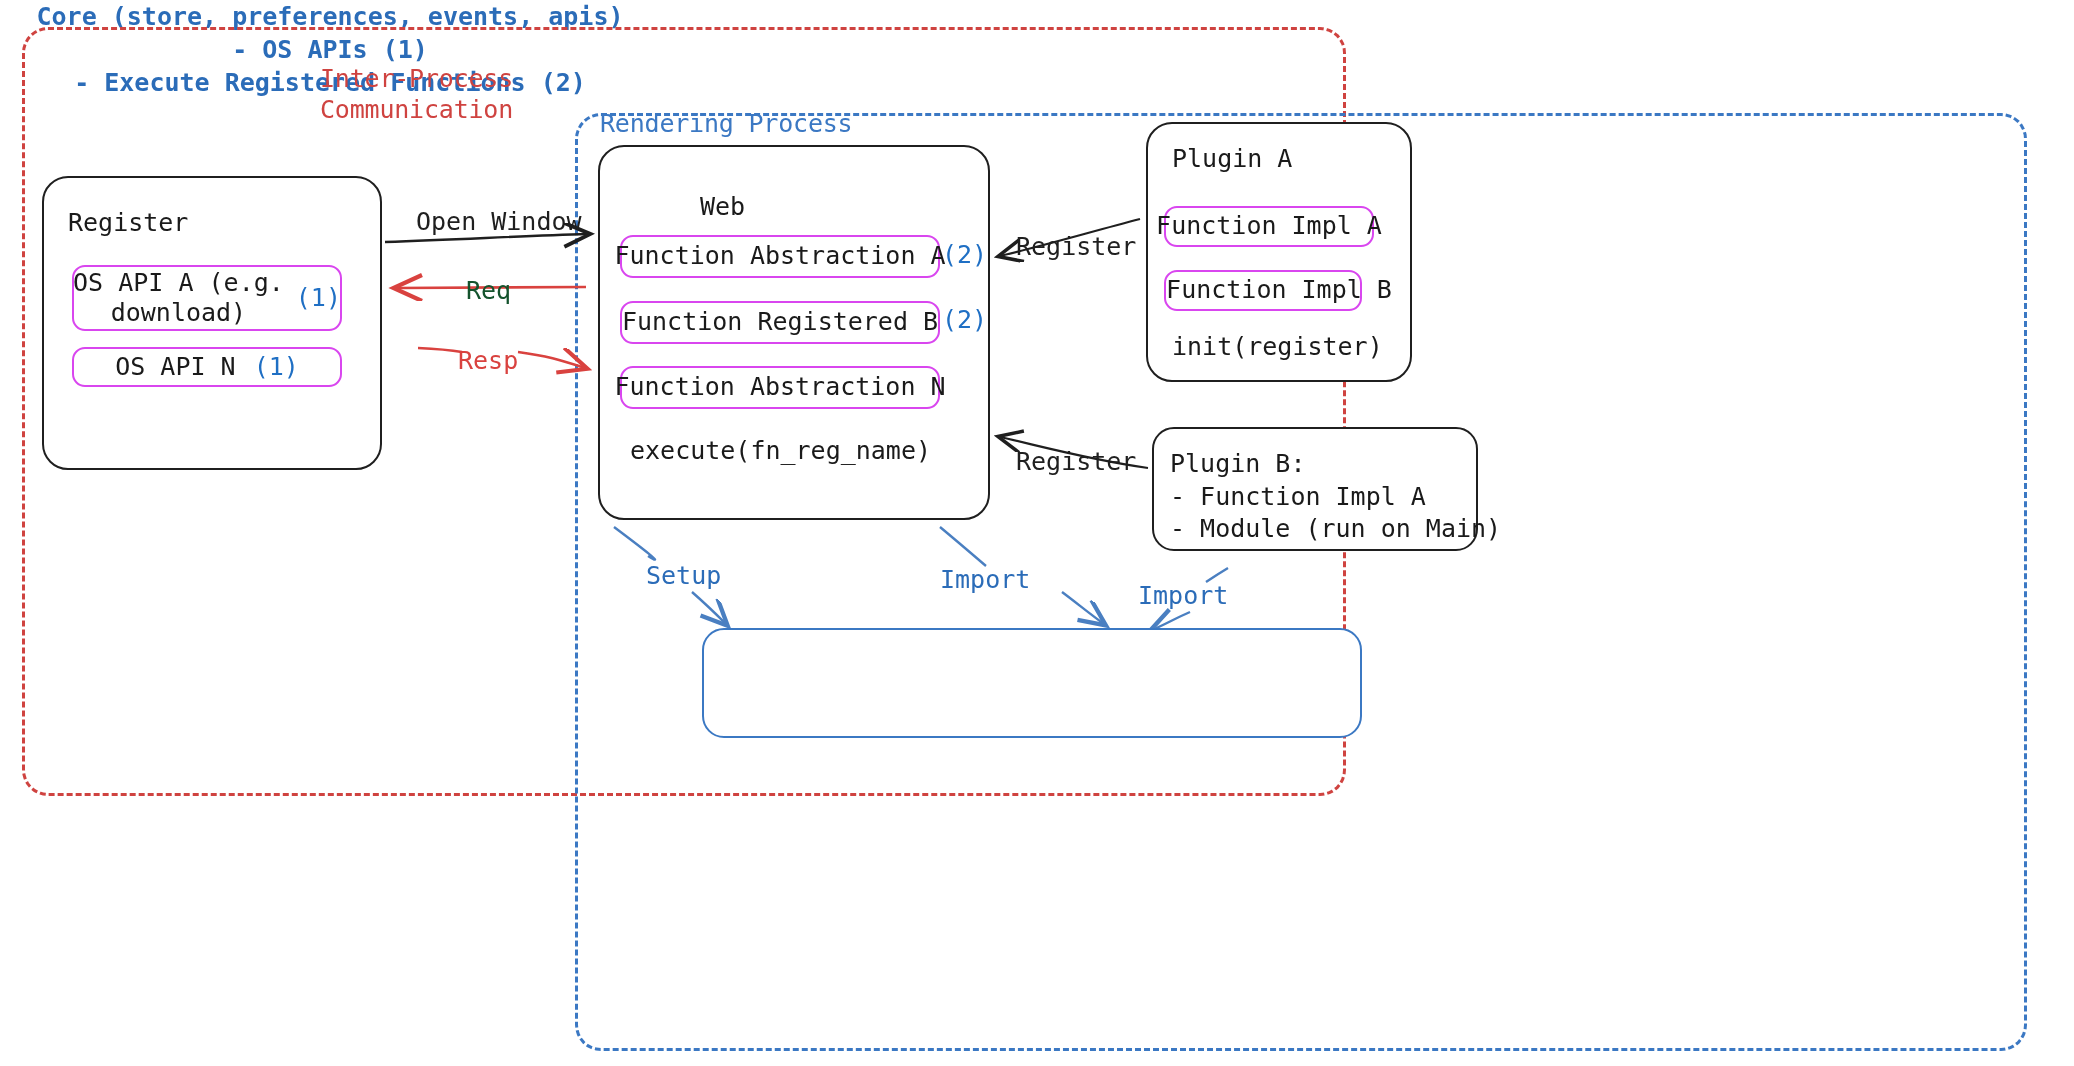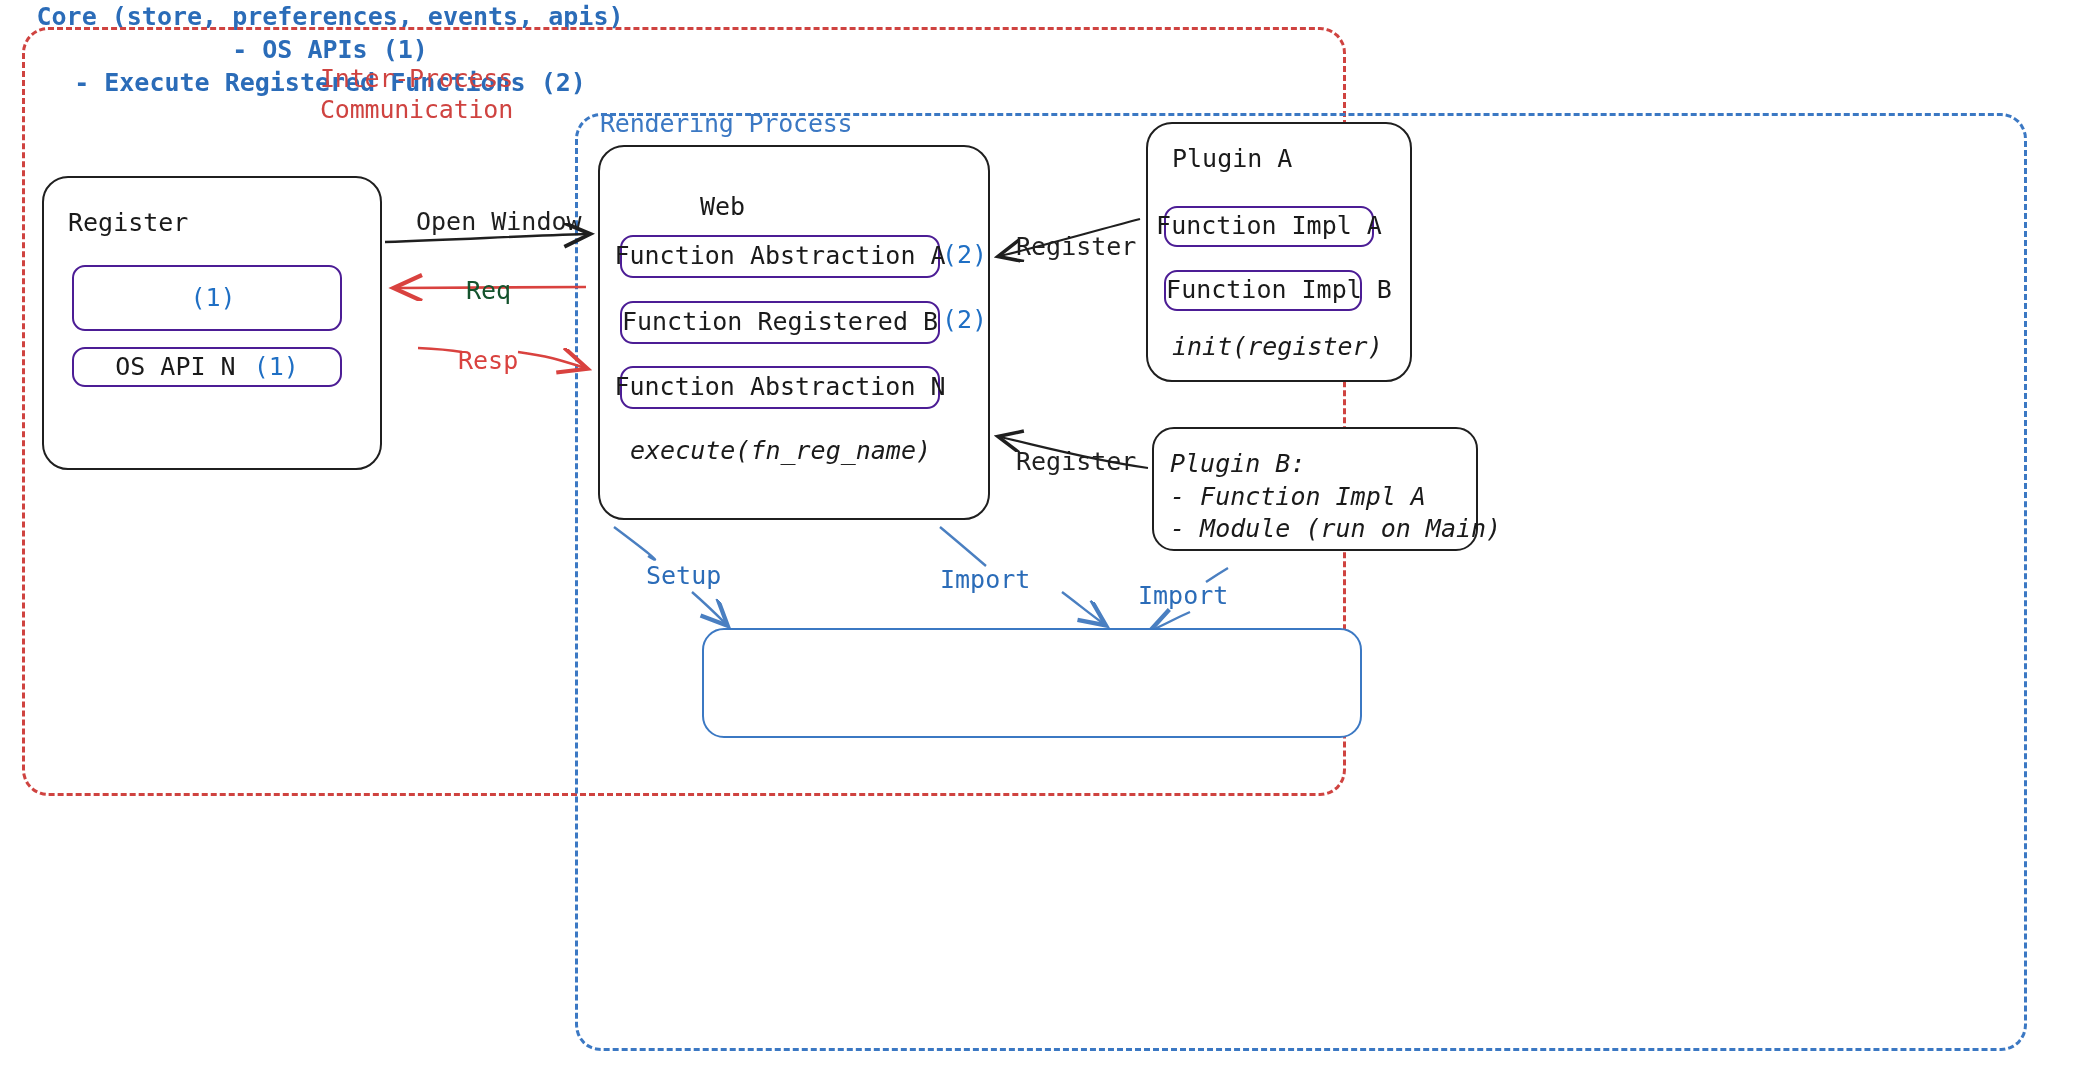--- a/index.html
+++ b/index.html
@@ -17,26 +17,26 @@
                  border:3px dashed #3b78c3;}
 
   .region-label{position:absolute;font-size:25px;line-height:1.22;font-weight:500;
                 white-space:pre;letter-spacing:-0.2px;}
   #ipc-label{left:320px;top:64px;color:#cf4340;}
   #render-label{left:600px;top:109px;color:#3b78c3;}
 
   
   .box{position:absolute;background:#ffffff;border:2.5px solid #1f1f1f;
        border-radius:26px;box-sizing:border-box;}
-  .subbox{position:absolute;background:#ffffff;border:2px solid #4c1d95;
+  .subbox{position:absolute;background:#ffffff;border:2px solid #d946ef;
           border-radius:13px;box-sizing:border-box;
           display:flex;align-items:center;justify-content:center;
           font-size:25px;white-space:pre;text-align:center;line-height:1.22;}
   .box-title{position:absolute;font-size:25px;white-space:pre;line-height:1.22;}
-  .box-text{position:absolute;font-size:25px;white-space:pre;line-height:1.3;font-style:italic;}
+  .box-text{position:absolute;font-size:25px;white-space:pre;line-height:1.3;}
   .tag{position:absolute;font-size:25px;color:#1f6fc4;white-space:pre;}
 
   
   #electron-box{left:42px;top:176px;width:340px;height:294px;}
   #electron-title{left:68px;top:208px;}
   #os-api-a{left:72px;top:265px;width:270px;height:66px;}
   #os-api-a .tag{position:static;margin-left:12px;}
   #os-api-n{left:72px;top:347px;width:270px;height:40px;}
   #os-api-n .tag{position:static;margin-left:18px;}
 
@@ -144,20 +144,22 @@
 <div class="alabel" id="lbl-register-1">Register</div>
 <div class="alabel" id="lbl-register-2">Register</div>
 <div class="alabel" id="lbl-setup">Setup</div>
 <div class="alabel" id="lbl-import-1">Import</div>
 <div class="alabel" id="lbl-import-2">Import</div>
 
 <div class="box" id="electron-box"></div>
 <div class="box-title" id="electron-title">Register</div>
 
 <div class="subbox" id="os-api-a">
+  <span>OS API A (e.g.
+download)</span>
   <span class="tag">(1)</span>
 </div>
 <div class="subbox" id="os-api-n">
   <span>OS API N</span>
   <span class="tag">(1)</span>
 </div>
 
 <div class="box" id="web-box"></div>
 <div class="box-title" id="web-title">Web</div>
 

